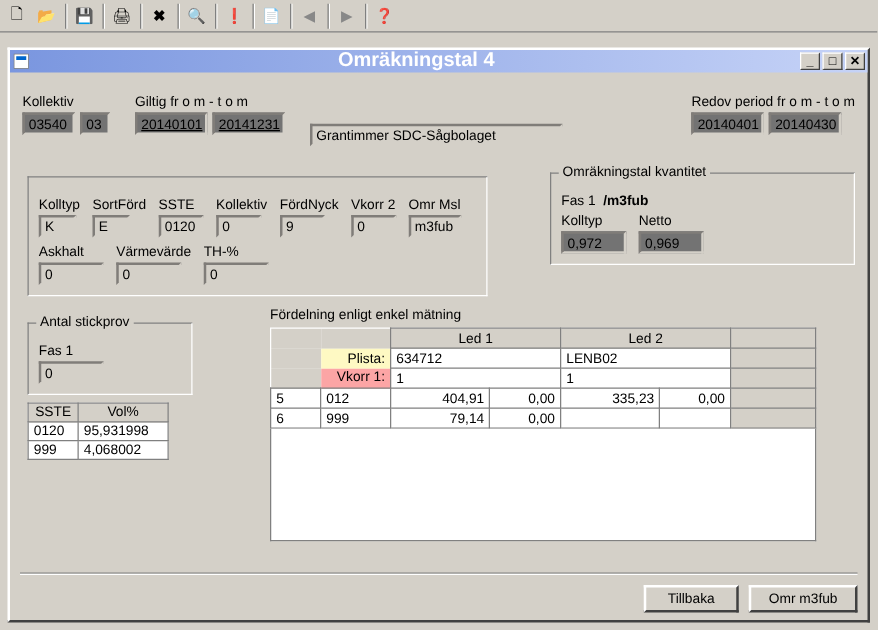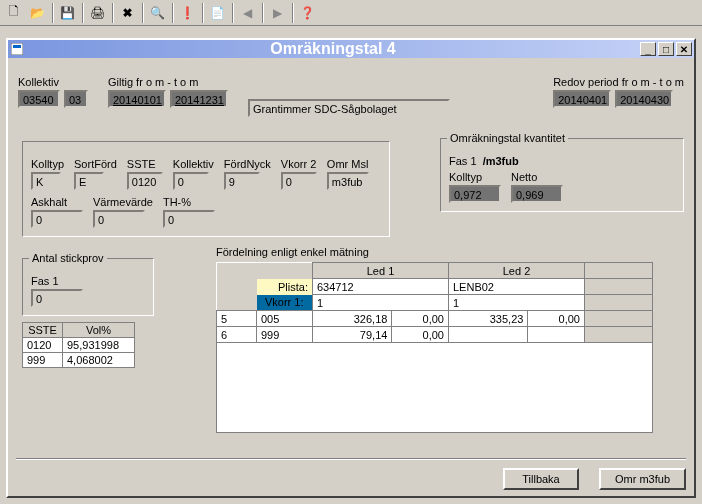--- a/index.html
+++ b/index.html
@@ -166,21 +166,21 @@
     position:absolute;
     bottom: 6px;
     left: 8px;
     right: 8px;
   }
   .footer-line {
     border-top: 1px solid #808080;
     border-bottom: 1px solid #fff;
     margin-bottom: 8px;
   }
-  .footer-btns { display:flex; justify-content:flex-end; gap:20px; }
+  .footer-btns { display:flex; justify-content:flex-end; gap:8px; }
   .dist-wrap { position:absolute; left:208px; top:188px; }
   .sste-wrap { position:absolute; left:14px; top:264px; }
   .stick-wrap { position:absolute; left:14px; top:195px; width:132px; }
   .omr-wrap { position:absolute; right:10px; top:75px; width:244px; }
   .upper-left { position:absolute; left:14px; top:78px; width:368px; }
   .table-body-spacer { height: 90px; border:1px solid #808080; border-top:none; background:#fff; }
 </style>
 </head>
 <body>
 
@@ -353,29 +353,29 @@
         </tr>
         <tr>
           <td class="blank" style="border:none;background:#d4d0c8"></td>
           <td style="text-align:right;border:none;background:#fef9c3">Plista:</td>
           <td colspan="2">634712</td>
           <td colspan="2">LENB02</td>
           <td colspan="2" style="background:#d4d0c8"></td>
         </tr>
         <tr>
           <td class="blank" style="border:none;background:#d4d0c8"></td>
-          <td style="text-align:center;border:none;background:#0369a1">Vkorr 1:</td>
+          <td style="text-align:right;border:none;background:#fca5a5">Vkorr 1:</td>
           <td colspan="2">1</td>
           <td colspan="2">1</td>
           <td colspan="2" style="background:#d4d0c8"></td>
         </tr>
         <tr>
           <td>5</td>
-          <td>005</td>
-          <td class="right">326,18</td>
+          <td>012</td>
+          <td class="right">404,91</td>
           <td class="right">0,00</td>
           <td class="right">335,23</td>
           <td class="right">0,00</td>
           <td colspan="2" style="background:#d4d0c8"></td>
         </tr>
         <tr>
           <td>6</td>
           <td>999</td>
           <td class="right">79,14</td>
           <td class="right">0,00</td>

